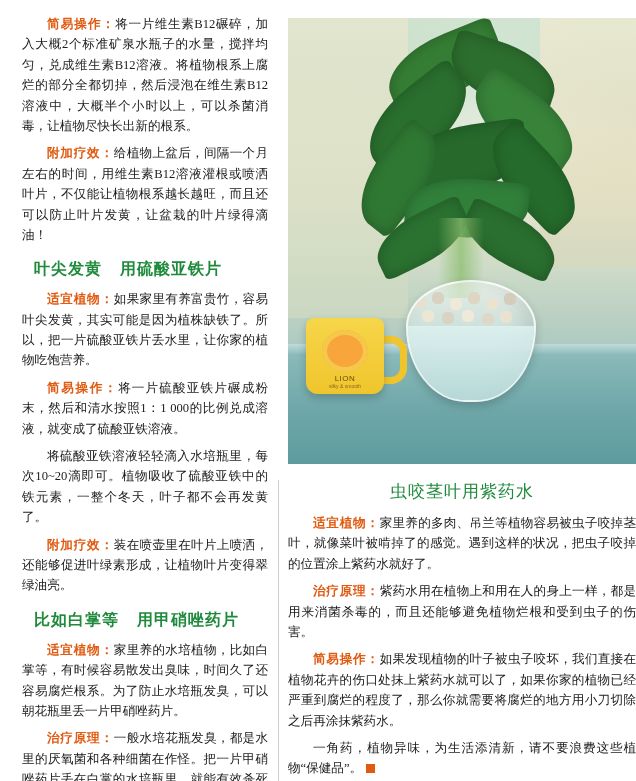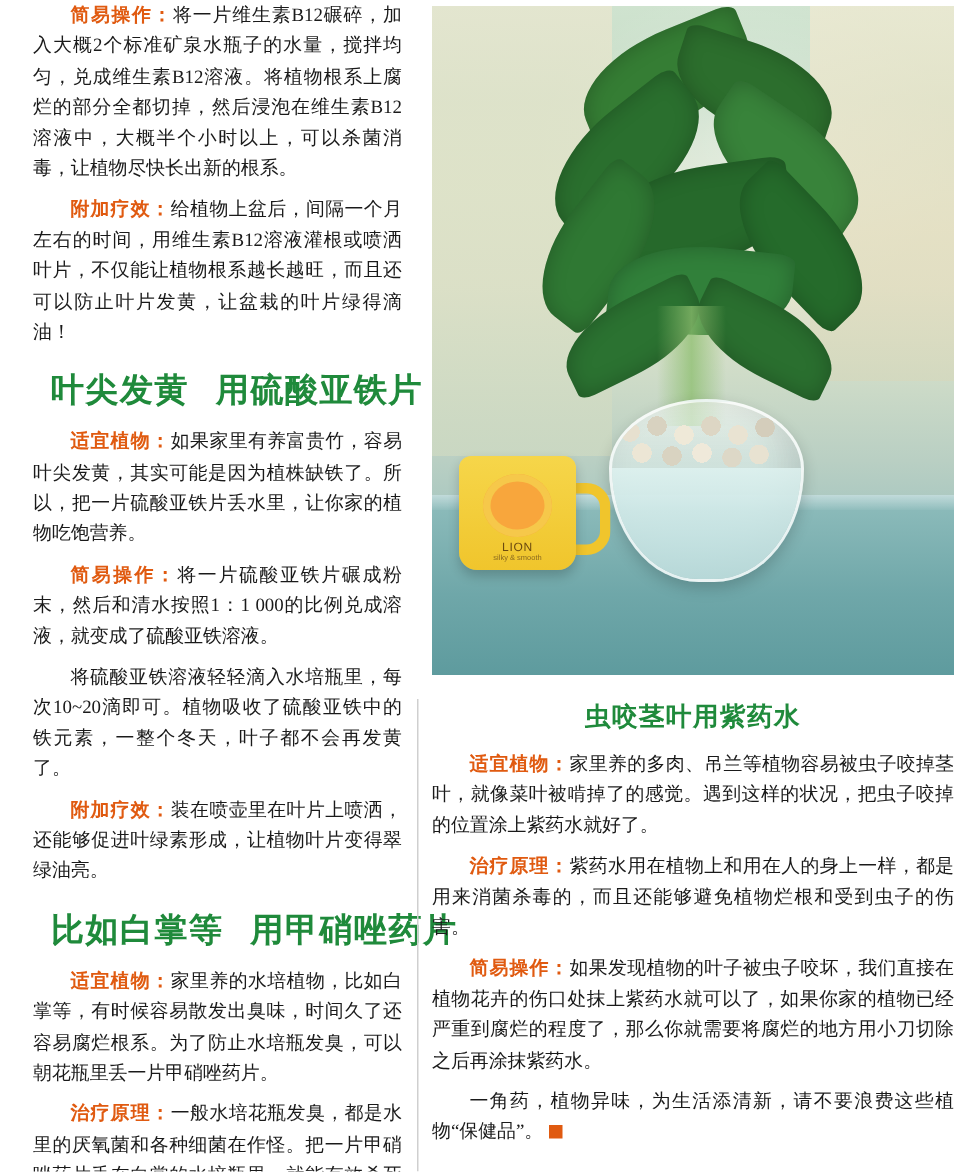--- a/index.html
+++ b/index.html
@@ -11,20 +11,21 @@
     height: 781px;
     background: #ffffff;
     font-family: "Liberation Serif", serif;
     overflow: hidden;
   }
   .page {
     position: relative;
     width: 636px;
     height: 571px;
     box-sizing: border-box;
+    margin-top: 14px;
   }
 
   
   .col-left {
     position: absolute;
     left: 22px;
     top: 0px;
     width: 246px;
     height: 781px;
   }
@@ -58,35 +59,35 @@
     font-weight: bold;
     letter-spacing: 0.5px;
   }
   .para.indent {
     text-indent: 25px;
   }
 
   
   .heading {
     color: #1f8a3b;
-    font-size: 22px;
+    font-size: 16px;
     font-weight: bold;
     letter-spacing: 1px;
     margin: 14px 0 9px 0;
     white-space: nowrap;
     padding-left: 12px;
   }
   .heading .gap {
     display: inline-block;
     width: 18px;
   }
   .heading-right {
     color: #1f8a3b;
     font-size: 17px;
-    font-weight: bold;
+    font-weight: normal;
     letter-spacing: 1px;
     margin: 0 0 10px 0;
     text-align: center;
     white-space: nowrap;
   }
 
   
   .photo-wrap {
     position: absolute;
     left: 288px;

